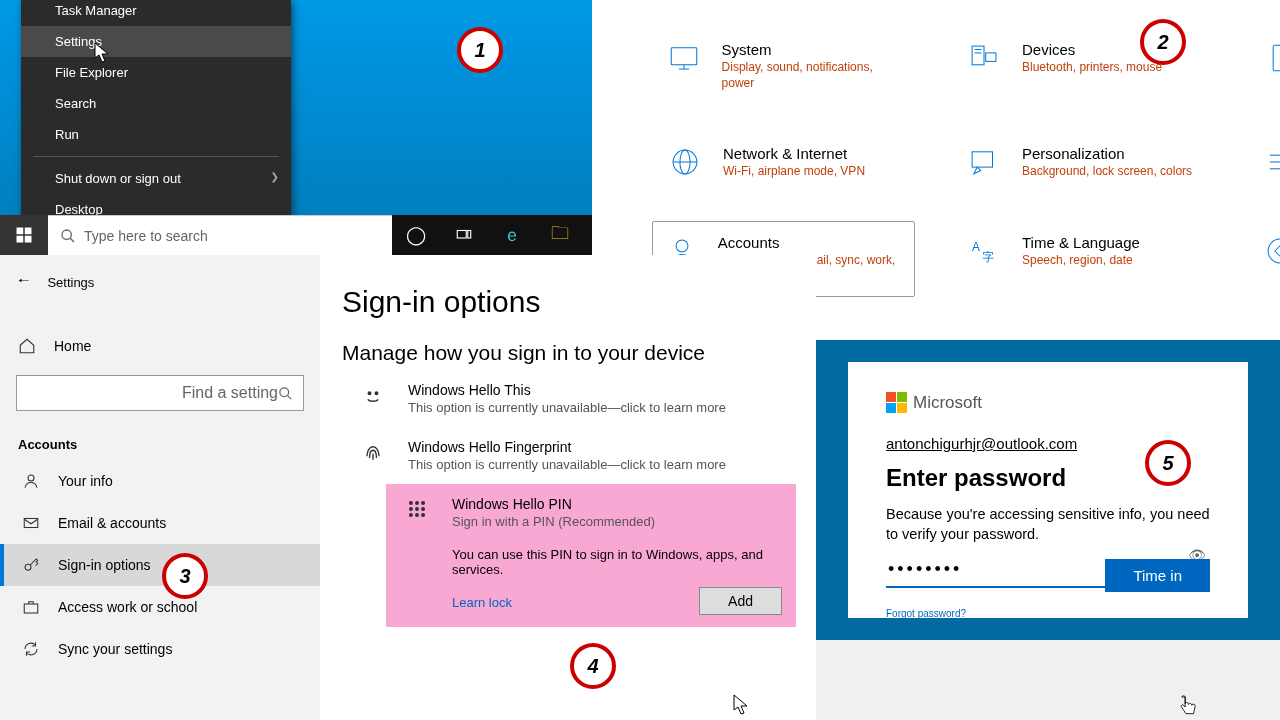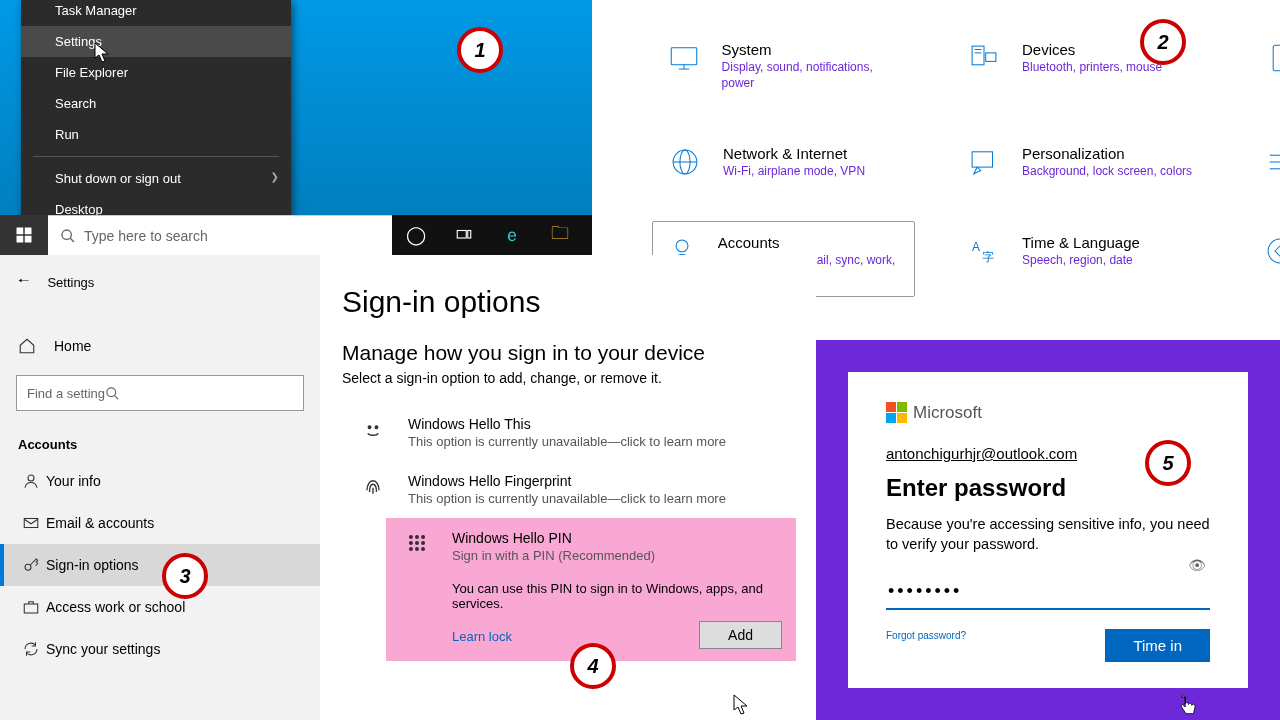--- a/index.html
+++ b/index.html
@@ -25,62 +25,62 @@
   .b1 { left:457px; top:27px; }
 
   
   .panel2 { position:absolute; top:0; left:592px; width:688px; height:352px; background:#fff; padding:28px 0 0 60px; }
   .cat-row { display:flex; gap:36px; margin-bottom:28px;}
   .cat { display:flex; gap:18px; width:270px; padding:12px; border:1px solid transparent; border-radius:2px;}
   .cat.selected { border:1px solid #999;}
   .cat-ico { width:40px; display:flex; align-items:flex-start; justify-content:center; color:#0078d7; }
   .cat-ico svg { width:34px; height:34px; stroke:#0078d7; fill:none; stroke-width:1.2;}
   .cat-txt .title { font-size:15px; color:#000; }
-  .cat-txt .sub { font-size:12px; color:#6d28d9; margin-top:2px; line-height:1.3;}
+  .cat-txt .sub { font-size:12px; color:#c2410c; margin-top:2px; line-height:1.3;}
   .b2 { left:1140px; top:19px; }
   .cursor2 { position:absolute; left:780px; top:317px; pointer-events:none;}
 
   
   .panel3 { position:absolute; top:255px; left:0; width:816px; height:465px; background:#fff; display:flex;}
   .p3-left { width:320px; background:#f2f2f2; padding-top:10px;}
   .p3-back { display:flex; align-items:center; gap:18px; padding:6px 18px; font-size:13px;}
   .p3-home { display:flex; align-items:center; gap:18px; padding:10px 18px; font-size:14px; margin-top:28px;}
-  .p3-search { margin:10px 16px 18px; height:36px; border:1px solid #999; background:#fff; display:flex; align-items:center; padding:0 10px; justify-content:flex-start; font-size:13px; color:#666;}
+  .p3-search { margin:10px 16px 18px; height:36px; border:1px solid #999; background:#fff; display:flex; align-items:center; padding:0 10px; justify-content:flex-end; font-size:16px; color:#666;}
   .p3-heading { padding:8px 18px; font-size:13px; font-weight:600;}
-  .p3-nav { display:flex; align-items:center; gap:6px; padding:12px 18px; font-size:14px; border-left:4px solid transparent;}
+  .p3-nav { display:flex; align-items:center; gap:18px; padding:12px 18px; font-size:14px; border-left:4px solid transparent;}
   .p3-nav.active { background:#d8d8d8; border-left:4px solid #0078d7;}
   .p3-nav svg{ width:18px; height:18px; fill:none; stroke:#333; stroke-width:1.4;}
   .p3-right { flex:1; padding:30px 20px 20px 22px;}
   .p3-right h1 { font-weight:400; font-size:30px; margin-bottom:22px;}
   .p3-right h2 { font-weight:400; font-size:21px; margin-bottom:5px;}
   .p3-right .instr { font-size:14px; margin-bottom:18px;}
   .opt { display:flex; gap:18px; padding:12px 14px; }
   .opt.selected { background:#f9a8d4; flex-wrap:wrap;margin-left:44px;}
   .opt-ico { width:34px; display:flex; justify-content:center;}
   .opt-ico svg { width:26px; height:26px; stroke:#333; fill:none; stroke-width:1.6;}
   .opt-txt .t { font-size:14px;}
   .opt-txt .s { font-size:13px; color:#555; margin-top:2px;}
   .opt .extra { width:100%; padding-left:52px; font-size:13px;}
   .opt .learn { color:#0067c0; margin-top:18px; display:inline-block;}
   .opt .addbtn { float:right; background:#ddd; border:1px solid #888; padding:5px 28px; font-size:14px; margin-top:10px;}
   .b3 { left:162px; top:553px;}
   .b4 { left:570px; top:643px;}
   .cursor3 { position:absolute; left:733px; top:694px;}
 
   
-  .panel5 { position:absolute; left:816px; top:340px; width:464px; height:380px; background:#6d28d9; padding:32px 32px;}
+  .panel5 { position:absolute; left:816px; top:340px; width:464px; height:300px; background:#0369a1; padding:22px 32px;}
   .panel5 .card { background:#fff; width:100%; height:100%; padding:30px 38px; position:relative;}
   .mslogo { display:flex; align-items:center; gap:6px; margin-bottom:22px;}
   .mslogo .sq { display:grid; grid-template-columns:10px 10px; grid-template-rows:10px 10px; gap:1px;}
   .mslogo .sq span:nth-child(1){background:#f25022;} .mslogo .sq span:nth-child(2){background:#7fba00;}
   .mslogo .sq span:nth-child(3){background:#00a4ef;} .mslogo .sq span:nth-child(4){background:#ffb900;}
   .mslogo .txt{ font-size:17px; color:#555; font-weight:500;}
   .acct { font-size:15px; margin-bottom:12px;text-decoration:underline;}
   .enterpw { font-size:24px; font-weight:600; margin-bottom:12px;}
-  .why { font-size:14.5px; line-height:1.4; margin-bottom:22px;}
+  .why { font-size:14.5px; line-height:1.4; margin-bottom:10px;}
   .pwfield { border:none; border-bottom:2px solid #0067c0; width:100%; font-size:18px; letter-spacing:3px; padding:4px 28px 6px 2px; outline:none;}
   .eye { position:absolute; right:42px; top:185px; color:#666; font-size:14px;}
   .forgot { color:#0067c0; font-size:10px; margin-top:20px; display:inline-block;}
   .signin { position:absolute; right:38px; bottom:26px; background:#0067c0; color:#fff; border:none; padding:8px 28px; font-size:15px;}
   .b5 { left:1145px; top:440px;}
   .cursor4 { position:absolute; left:1176px; top:695px;}
 
   .cursor-arrow { width:16px; height:22px; }
   .cursor-arrow polygon { fill:#fff; stroke:#000; stroke-width:1;}
   .link-cursor { width:20px; height:24px; stroke:#000; fill:#fff; stroke-width:1;}
@@ -307,21 +307,20 @@
           <path d="M4 12a8 8 0 0 1 14-5M20 12a8 8 0 0 1-14 5"></path>
           <path d="M18 3v5h-5M6 21v-5h5"></path>
         </svg>
         <span>Sync your settings</span>
       </div>
   </div>
 
   <div class="p3-right">
     <h1>Sign-in options</h1>
     <h2>Manage how you sign in to your device</h2>
-    <div class="instr">Select a sign-in option to add, change, or remove it.</div>
 
     <div class="opt">
       <div class="opt-ico">
           <svg viewBox="0 0 30 30">
             <circle cx="11" cy="13" r="1.5" fill="#333"></circle>
             <circle cx="19" cy="13" r="1.5" fill="#333"></circle>
             <path d="M9 20c2 3 10 3 12 0"></path>
           </svg>
         </div>
       <div class="opt-txt">

